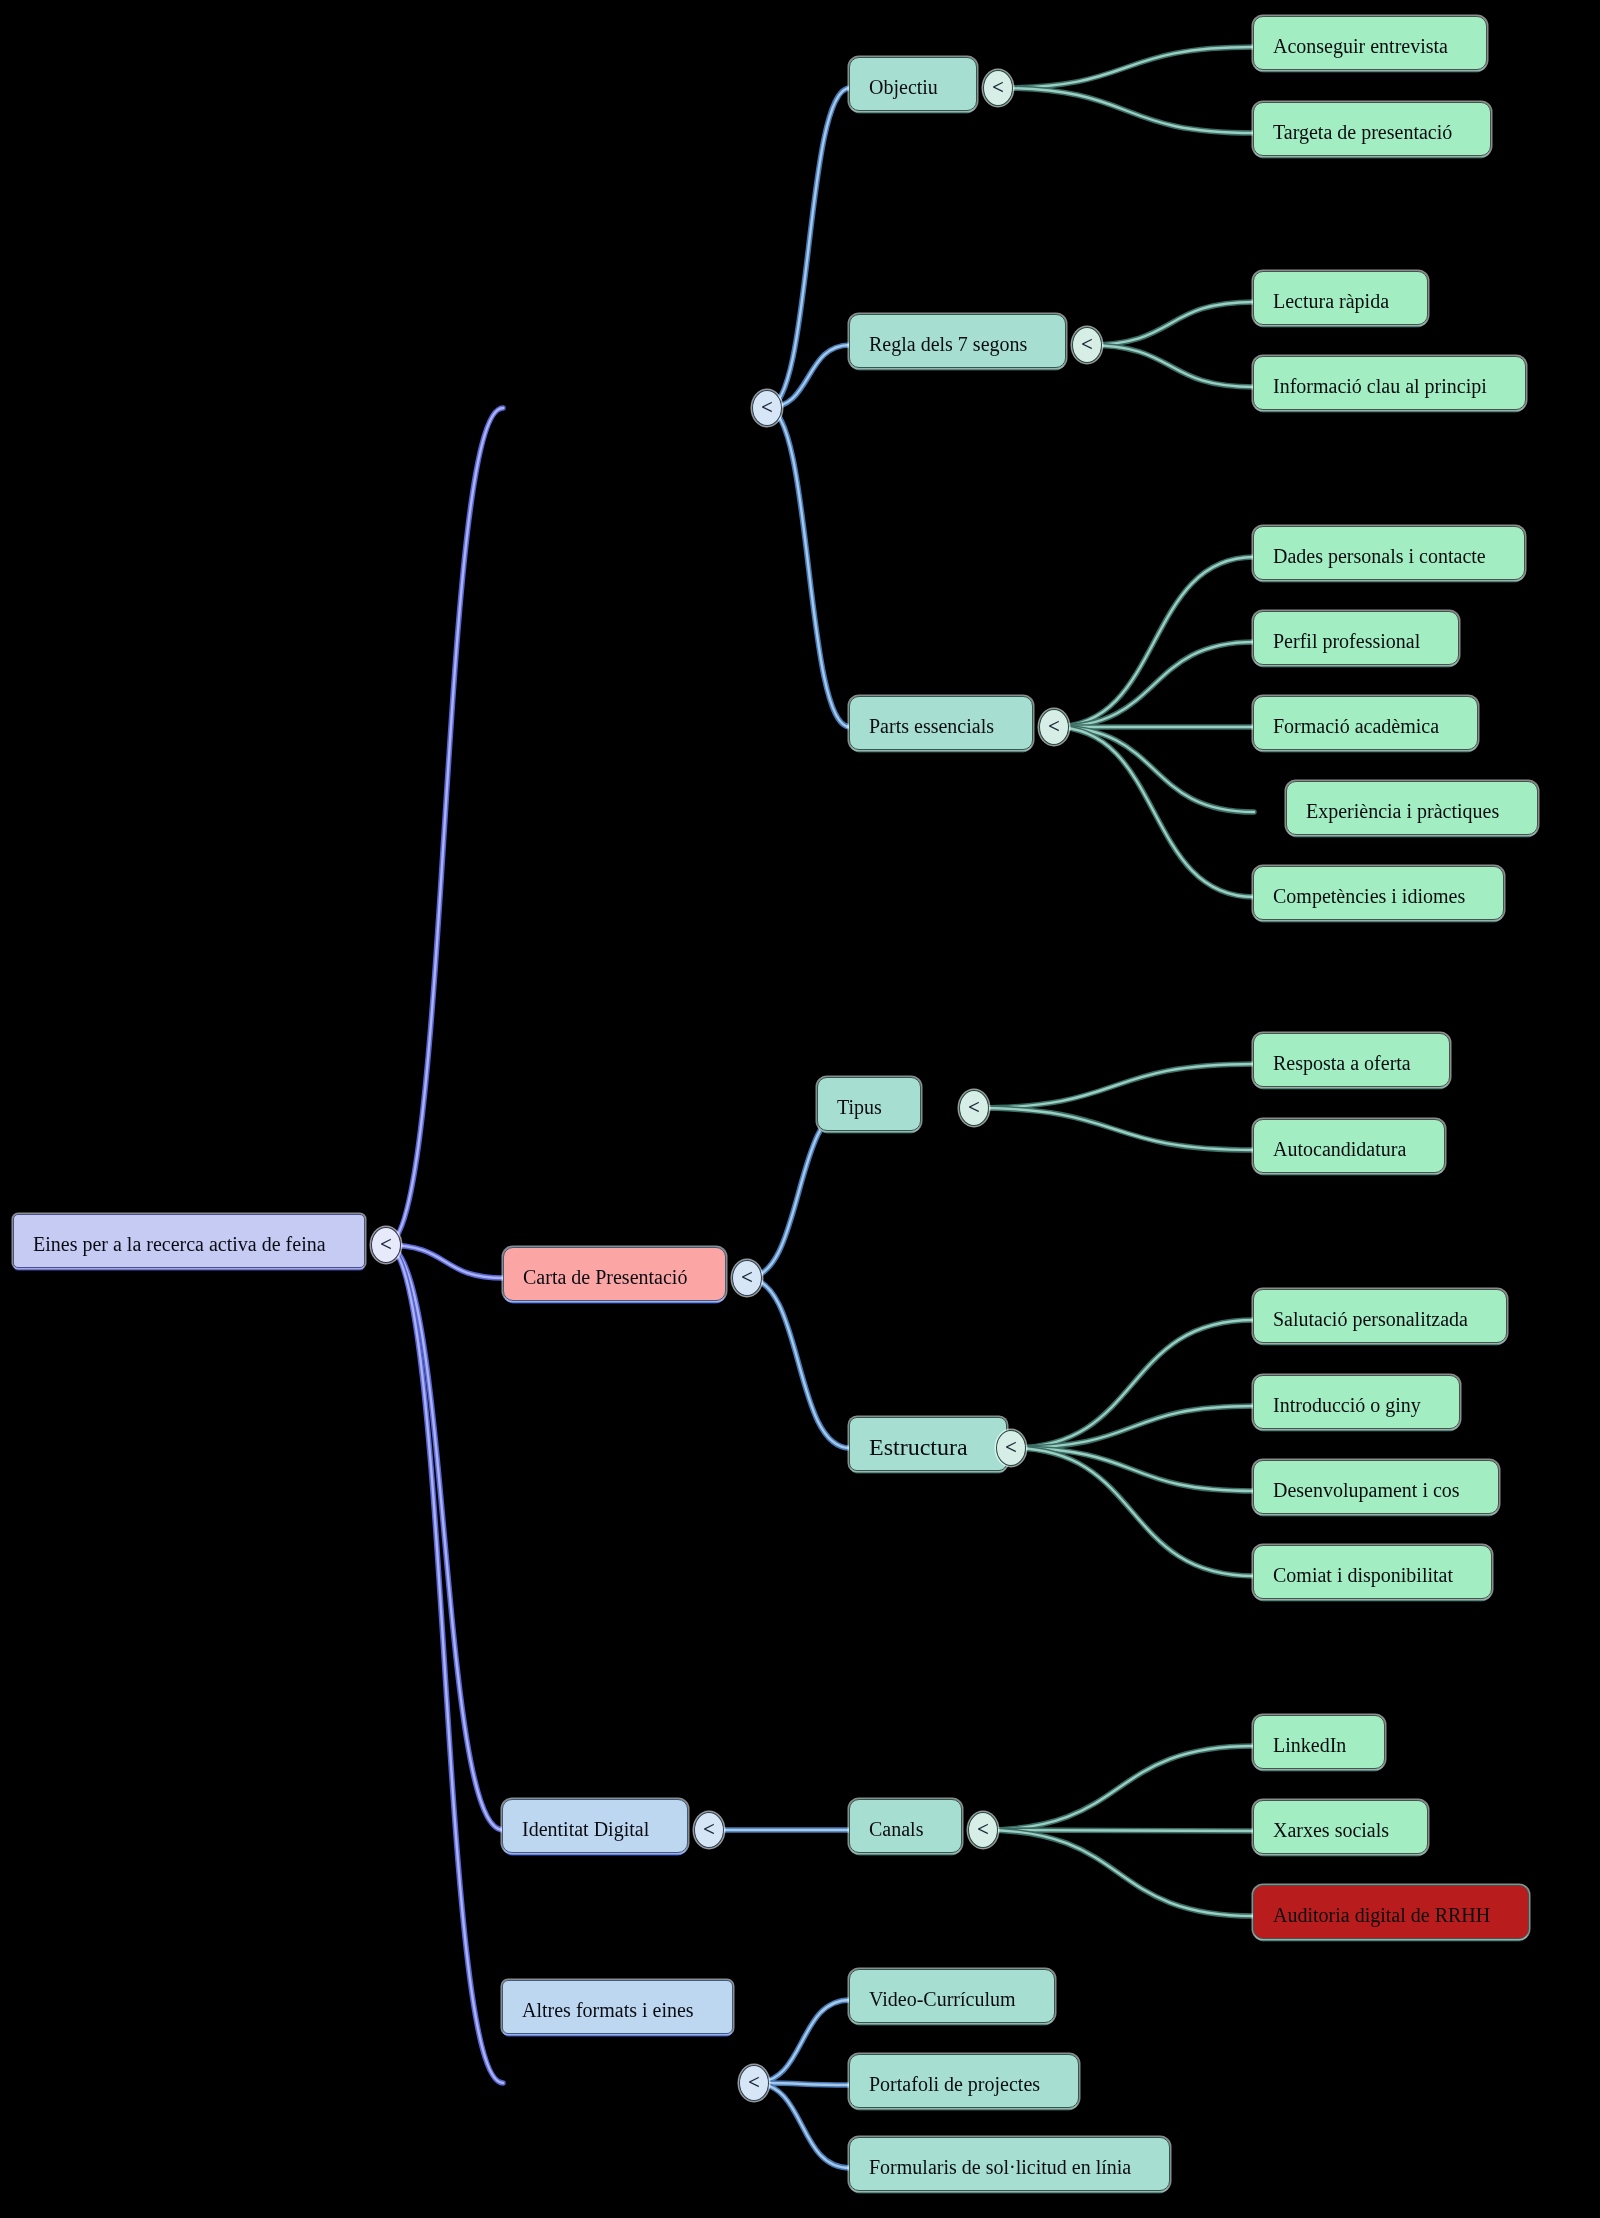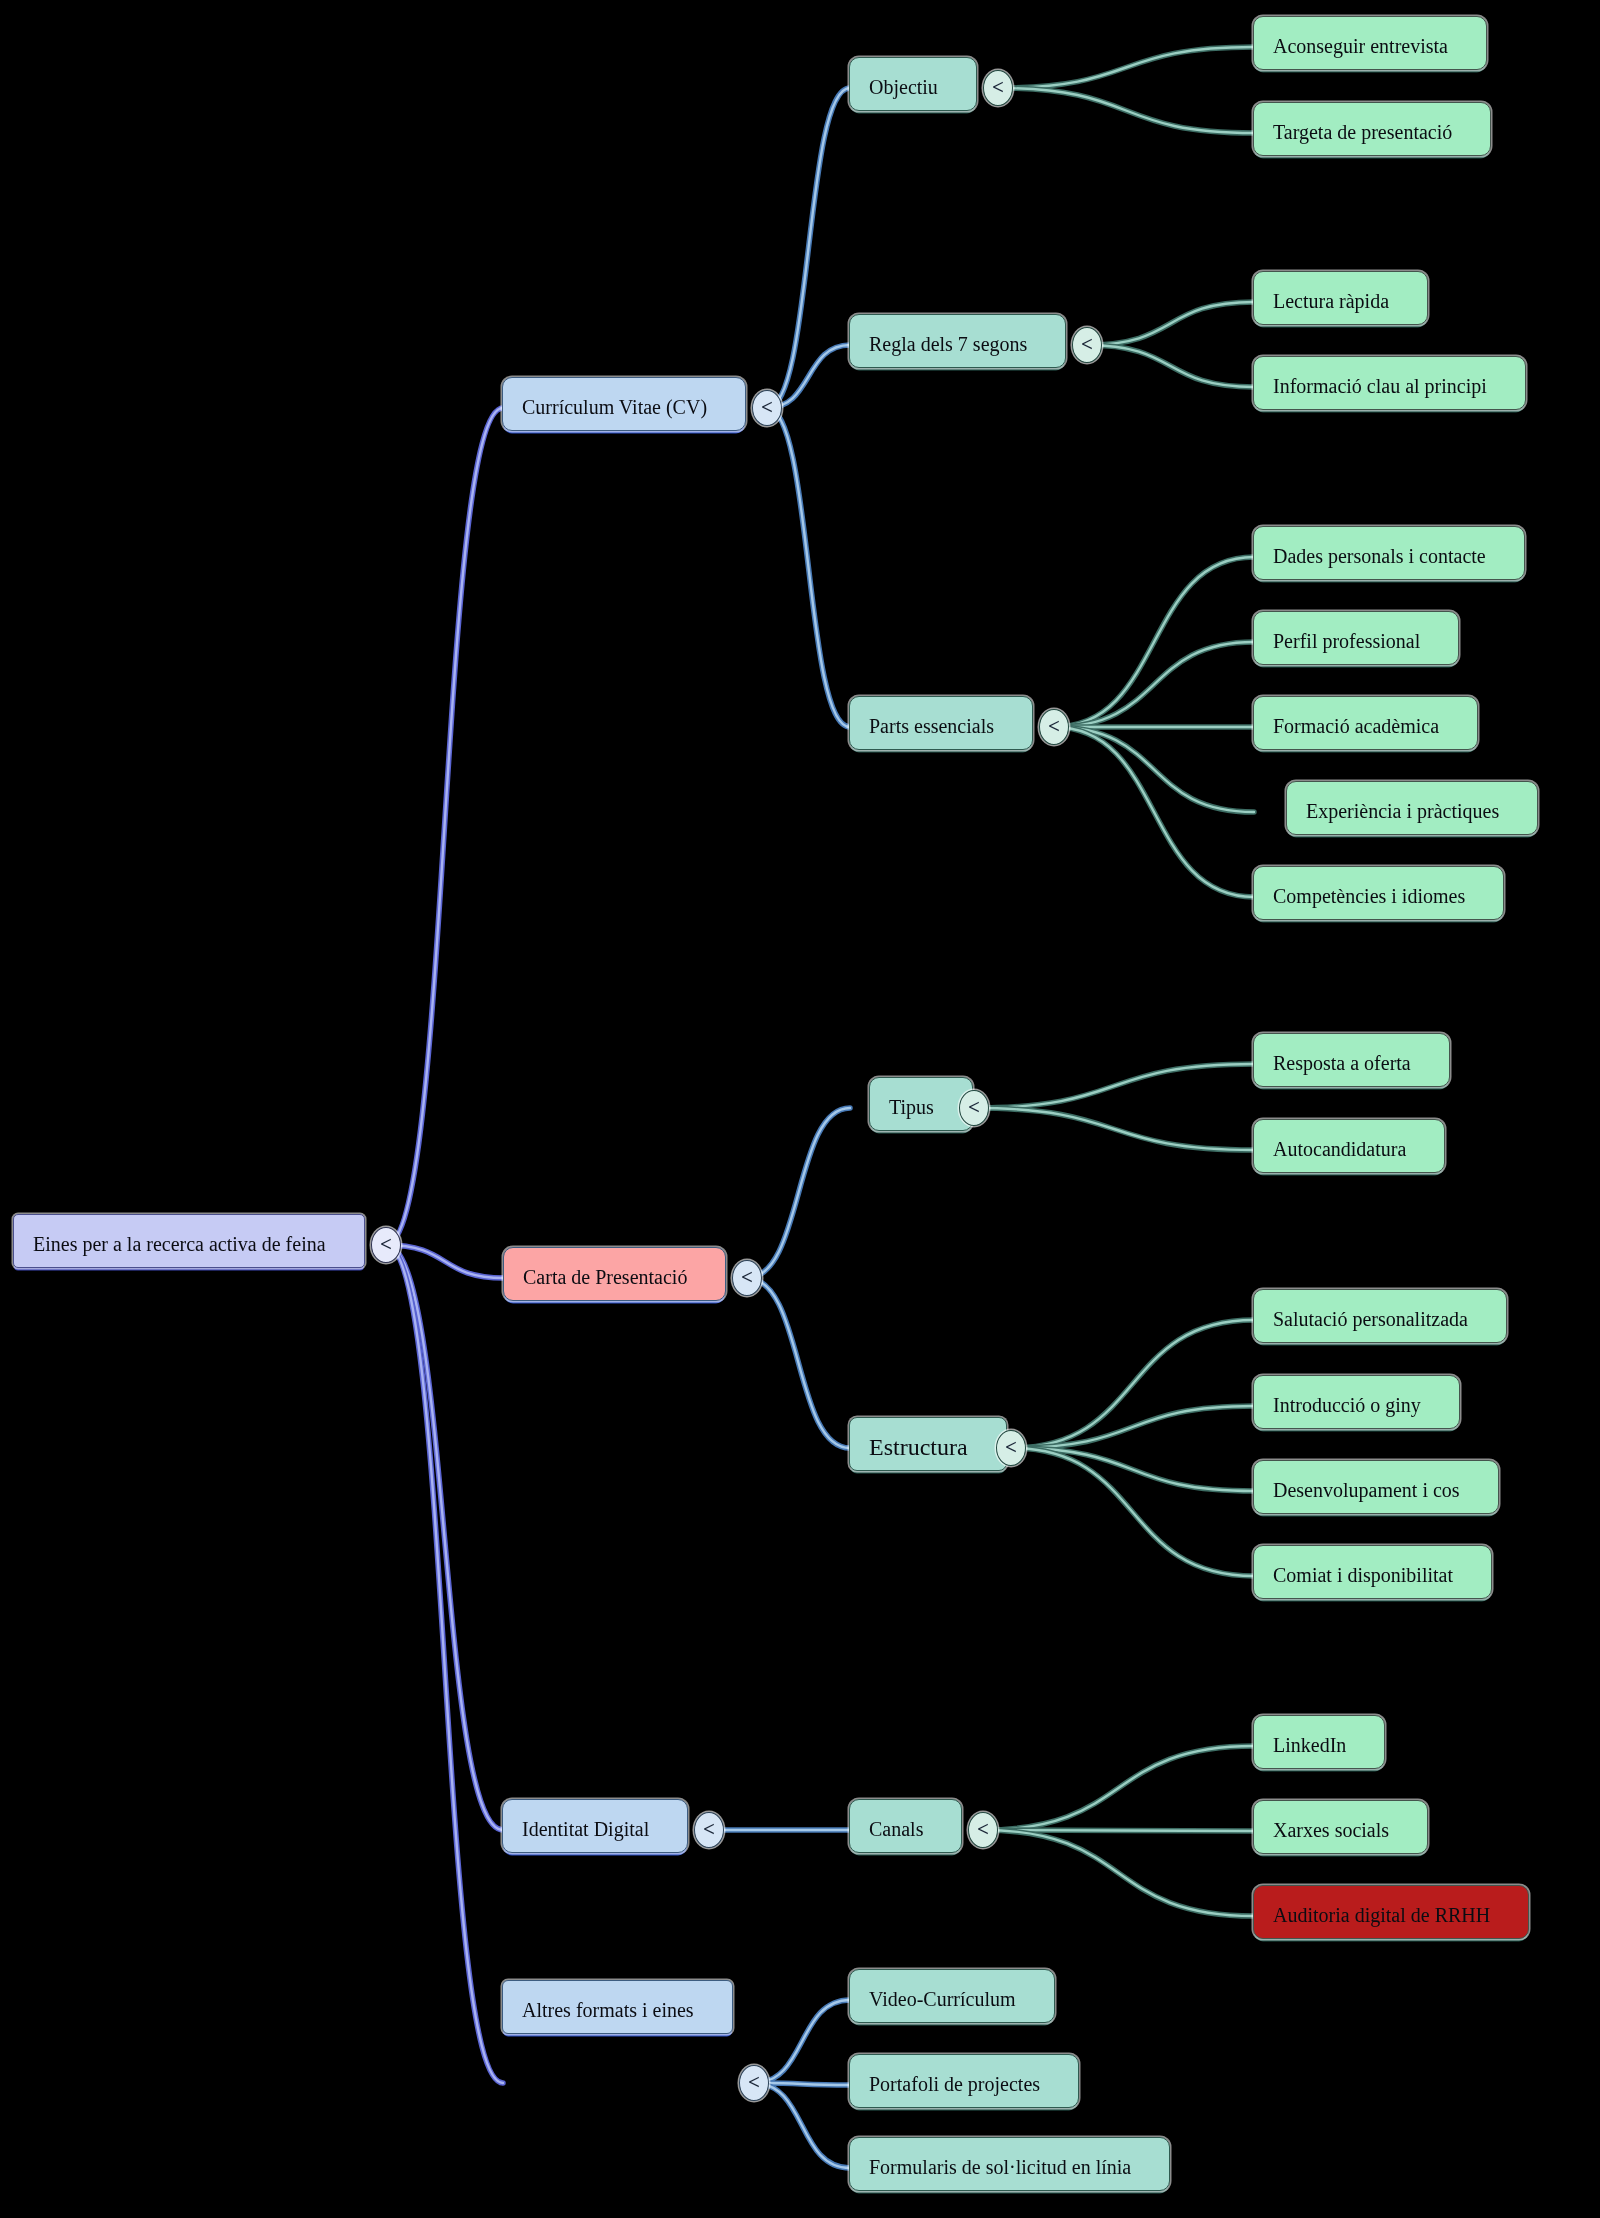--- a/index.html
+++ b/index.html
@@ -84,40 +84,39 @@
       <path d="M 386 1245 C 450.35 1245, 438.65 2083, 503 2083" class="link-inner" stroke="#a9b3f2"></path>
       <path d="M 754 2083 C 806.8 2083, 797.2 2000, 850 2000" class="link-outer" stroke="#4678b4"></path>
       <path d="M 754 2083 C 806.8 2083, 797.2 2000, 850 2000" class="link-inner" stroke="#a5c8e8"></path>
       <path d="M 754 2083 C 806.8 2083, 797.2 2085, 850 2085" class="link-outer" stroke="#4678b4"></path>
       <path d="M 754 2083 C 806.8 2083, 797.2 2085, 850 2085" class="link-inner" stroke="#a5c8e8"></path>
       <path d="M 754 2083 C 806.8 2083, 797.2 2168, 850 2168" class="link-outer" stroke="#4678b4"></path>
       <path d="M 754 2083 C 806.8 2083, 797.2 2168, 850 2168" class="link-inner" stroke="#a5c8e8"></path>
     </svg>
 <div class="node" style="left: 13px; top: 1214px; background: rgb(198, 203, 244); border-color: rgb(75, 80, 142); border-radius: 5px; font-size: 20px; box-shadow: rgba(255, 255, 255, 0.55) 0px 0px 0px 1.5px, rgb(61, 70, 181) 0px 3.5px 0px -1px;">Eines per a la recerca activa de feina</div>
     <div class="toggle" style="left: 371px; top: 1227px; background: rgb(231, 234, 251); border-color: rgb(46, 51, 82); box-shadow: rgba(255, 255, 255, 0.6) 0px 0px 0px 1.5px;">&lt;</div>
-    <div class="node" style="left: 502px; top: 377px; background: rgb(190, 215, 241); border-color: rgb(61, 92, 128); border-radius: 10px; font-size: 20px; box-shadow: rgba(255, 255, 255, 0.55) 0px 0px 0px 1.5px, rgb(45, 80, 197) 0px 3.5px 0px -1px;">Currículum Vitae (CV)</div>
     <div class="toggle" style="left: 752px; top: 390px; background: rgb(215, 230, 246); border-color: rgb(44, 66, 88); box-shadow: rgba(255, 255, 255, 0.6) 0px 0px 0px 1.5px;">&lt;</div>
     <div class="node" style="left: 849px; top: 57px; background: rgb(167, 222, 210); border-color: rgb(47, 90, 80); border-radius: 10px; font-size: 20px; box-shadow: rgba(255, 255, 255, 0.55) 0px 0px 0px 1.5px, rgb(39, 86, 78) 0px 3.5px 0px -1px;">Objectiu</div>
     <div class="toggle" style="left: 983px; top: 70px; background: rgb(214, 238, 230); border-color: rgb(34, 72, 64); box-shadow: rgba(255, 255, 255, 0.6) 0px 0px 0px 1.5px;">&lt;</div>
     <div class="node" style="left: 1253px; top: 16px; background: rgb(162, 237, 194); border-color: rgb(68, 85, 77); border-radius: 10px; font-size: 20px; box-shadow: rgba(255, 255, 255, 0.55) 0px 0px 0px 1.5px, rgb(29, 79, 69) 0px 3.5px 0px -1px;">Aconseguir entrevista</div>
     <div class="node" style="left: 1253px; top: 102px; background: rgb(162, 237, 194); border-color: rgb(68, 85, 77); border-radius: 10px; font-size: 20px; box-shadow: rgba(255, 255, 255, 0.55) 0px 0px 0px 1.5px, rgb(29, 79, 69) 0px 3.5px 0px -1px;">Targeta de presentació</div>
     <div class="node" style="left: 849px; top: 314px; background: rgb(167, 222, 210); border-color: rgb(47, 90, 80); border-radius: 10px; font-size: 20px; box-shadow: rgba(255, 255, 255, 0.55) 0px 0px 0px 1.5px, rgb(39, 86, 78) 0px 3.5px 0px -1px;">Regla dels 7 segons</div>
     <div class="toggle" style="left: 1072px; top: 327px; background: rgb(214, 238, 230); border-color: rgb(34, 72, 64); box-shadow: rgba(255, 255, 255, 0.6) 0px 0px 0px 1.5px;">&lt;</div>
     <div class="node" style="left: 1253px; top: 271px; background: rgb(162, 237, 194); border-color: rgb(68, 85, 77); border-radius: 10px; font-size: 20px; box-shadow: rgba(255, 255, 255, 0.55) 0px 0px 0px 1.5px, rgb(29, 79, 69) 0px 3.5px 0px -1px;">Lectura ràpida</div>
     <div class="node" style="left: 1253px; top: 356px; background: rgb(162, 237, 194); border-color: rgb(68, 85, 77); border-radius: 10px; font-size: 20px; box-shadow: rgba(255, 255, 255, 0.55) 0px 0px 0px 1.5px, rgb(29, 79, 69) 0px 3.5px 0px -1px;">Informació clau al principi</div>
     <div class="node" style="left: 849px; top: 696px; background: rgb(167, 222, 210); border-color: rgb(47, 90, 80); border-radius: 10px; font-size: 20px; box-shadow: rgba(255, 255, 255, 0.55) 0px 0px 0px 1.5px, rgb(39, 86, 78) 0px 3.5px 0px -1px;">Parts essencials</div>
     <div class="toggle" style="left: 1039px; top: 709px; background: rgb(214, 238, 230); border-color: rgb(34, 72, 64); box-shadow: rgba(255, 255, 255, 0.6) 0px 0px 0px 1.5px;">&lt;</div>
     <div class="node" style="left: 1253px; top: 526px; background: rgb(162, 237, 194); border-color: rgb(68, 85, 77); border-radius: 10px; font-size: 20px; box-shadow: rgba(255, 255, 255, 0.55) 0px 0px 0px 1.5px, rgb(29, 79, 69) 0px 3.5px 0px -1px;">Dades personals i contacte</div>
     <div class="node" style="left: 1253px; top: 611px; background: rgb(162, 237, 194); border-color: rgb(68, 85, 77); border-radius: 10px; font-size: 20px; box-shadow: rgba(255, 255, 255, 0.55) 0px 0px 0px 1.5px, rgb(29, 79, 69) 0px 3.5px 0px -1px;">Perfil professional</div>
     <div class="node" style="left: 1253px; top: 696px; background: rgb(162, 237, 194); border-color: rgb(68, 85, 77); border-radius: 10px; font-size: 20px; box-shadow: rgba(255, 255, 255, 0.55) 0px 0px 0px 1.5px, rgb(29, 79, 69) 0px 3.5px 0px -1px;">Formació acadèmica</div>
     <div class="node" style="left: 1286px; top: 781px; background: rgb(162, 237, 194); border-color: rgb(68, 85, 77); border-radius: 10px; font-size: 20px; box-shadow: rgba(255, 255, 255, 0.55) 0px 0px 0px 1.5px, rgb(29, 79, 69) 0px 3.5px 0px -1px;">Experiència i pràctiques</div>
     <div class="node" style="left: 1253px; top: 866px; background: rgb(162, 237, 194); border-color: rgb(68, 85, 77); border-radius: 10px; font-size: 20px; box-shadow: rgba(255, 255, 255, 0.55) 0px 0px 0px 1.5px, rgb(29, 79, 69) 0px 3.5px 0px -1px;">Competències i idiomes</div>
     <div class="node" style="left: 503px; top: 1247px; background: #fca5a5; border-color: rgb(61, 92, 128); border-radius: 10px; font-size: 20px; box-shadow: rgba(255, 255, 255, 0.55) 0px 0px 0px 1.5px, rgb(45, 80, 197) 0px 3.5px 0px -1px;">Carta de Presentació</div>
     <div class="toggle" style="left: 732px; top: 1260px; background: rgb(215, 230, 246); border-color: rgb(44, 66, 88); box-shadow: rgba(255, 255, 255, 0.6) 0px 0px 0px 1.5px;">&lt;</div>
-    <div class="node" style="left: 869px; top: 1077px; background: rgb(167, 222, 210); border-color: rgb(47, 90, 80); border-radius: 10px; font-size: 20px; box-shadow: rgba(255, 255, 255, 0.55) 0px 0px 0px 1.5px, rgb(39, 86, 78) 0px 3.5px 0px -1px;">Tipus</div>
+    <div class="node" style="left: 817px; top: 1077px; background: rgb(167, 222, 210); border-color: rgb(47, 90, 80); border-radius: 10px; font-size: 20px; box-shadow: rgba(255, 255, 255, 0.55) 0px 0px 0px 1.5px, rgb(39, 86, 78) 0px 3.5px 0px -1px;">Tipus</div>
     <div class="toggle" style="left: 959px; top: 1090px; background: rgb(214, 238, 230); border-color: rgb(34, 72, 64); box-shadow: rgba(255, 255, 255, 0.6) 0px 0px 0px 1.5px;">&lt;</div>
     <div class="node" style="left: 1253px; top: 1033px; background: rgb(162, 237, 194); border-color: rgb(68, 85, 77); border-radius: 10px; font-size: 20px; box-shadow: rgba(255, 255, 255, 0.55) 0px 0px 0px 1.5px, rgb(29, 79, 69) 0px 3.5px 0px -1px;">Resposta a oferta</div>
     <div class="node" style="left: 1253px; top: 1119px; background: rgb(162, 237, 194); border-color: rgb(68, 85, 77); border-radius: 10px; font-size: 20px; box-shadow: rgba(255, 255, 255, 0.55) 0px 0px 0px 1.5px, rgb(29, 79, 69) 0px 3.5px 0px -1px;">Autocandidatura</div>
     <div class="node" style="left: 849px; top: 1417px; background: rgb(167, 222, 210); border-color: rgb(47, 90, 80); border-radius: 8px; font-size: 24px; box-shadow: rgba(255, 255, 255, 0.55) 0px 0px 0px 1.5px, rgb(39, 86, 78) 0px 3.5px 0px -1px;">Estructura</div>
     <div class="toggle" style="left: 996px; top: 1430px; background: rgb(214, 238, 230); border-color: rgb(34, 72, 64); box-shadow: rgba(255, 255, 255, 0.6) 0px 0px 0px 1.5px;">&lt;</div>
     <div class="node" style="left: 1253px; top: 1289px; background: rgb(162, 237, 194); border-color: rgb(68, 85, 77); border-radius: 10px; font-size: 20px; box-shadow: rgba(255, 255, 255, 0.55) 0px 0px 0px 1.5px, rgb(29, 79, 69) 0px 3.5px 0px -1px;">Salutació personalitzada</div>
     <div class="node" style="left: 1253px; top: 1375px; background: rgb(162, 237, 194); border-color: rgb(68, 85, 77); border-radius: 10px; font-size: 20px; box-shadow: rgba(255, 255, 255, 0.55) 0px 0px 0px 1.5px, rgb(29, 79, 69) 0px 3.5px 0px -1px;">Introducció o giny</div>
     <div class="node" style="left: 1253px; top: 1460px; background: rgb(162, 237, 194); border-color: rgb(68, 85, 77); border-radius: 10px; font-size: 20px; box-shadow: rgba(255, 255, 255, 0.55) 0px 0px 0px 1.5px, rgb(29, 79, 69) 0px 3.5px 0px -1px;">Desenvolupament i cos</div>
     <div class="node" style="left: 1253px; top: 1545px; background: rgb(162, 237, 194); border-color: rgb(68, 85, 77); border-radius: 10px; font-size: 20px; box-shadow: rgba(255, 255, 255, 0.55) 0px 0px 0px 1.5px, rgb(29, 79, 69) 0px 3.5px 0px -1px;">Comiat i disponibilitat</div>
     <div class="node" style="left: 502px; top: 1799px; background: rgb(190, 215, 241); border-color: rgb(61, 92, 128); border-radius: 10px; font-size: 20px; box-shadow: rgba(255, 255, 255, 0.55) 0px 0px 0px 1.5px, rgb(45, 80, 197) 0px 3.5px 0px -1px;">Identitat Digital</div>

